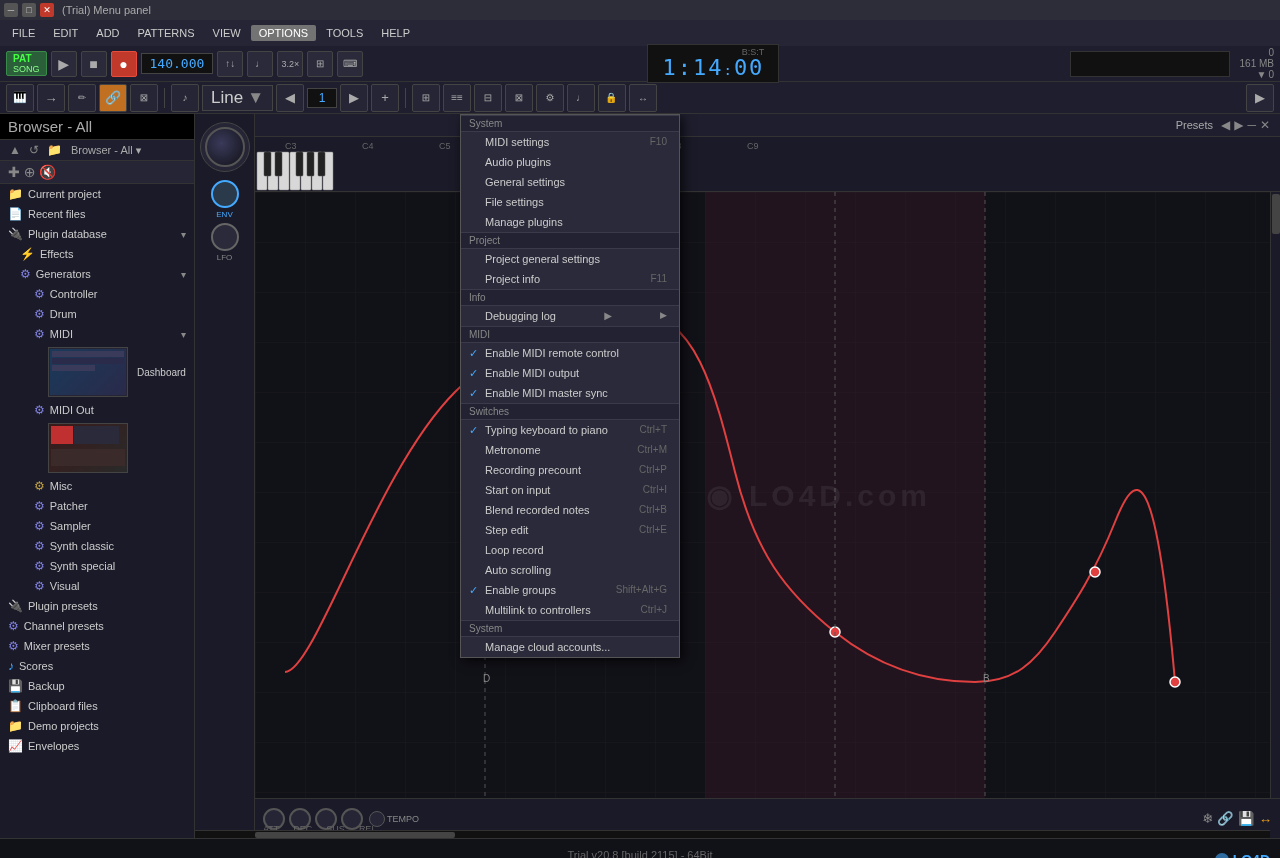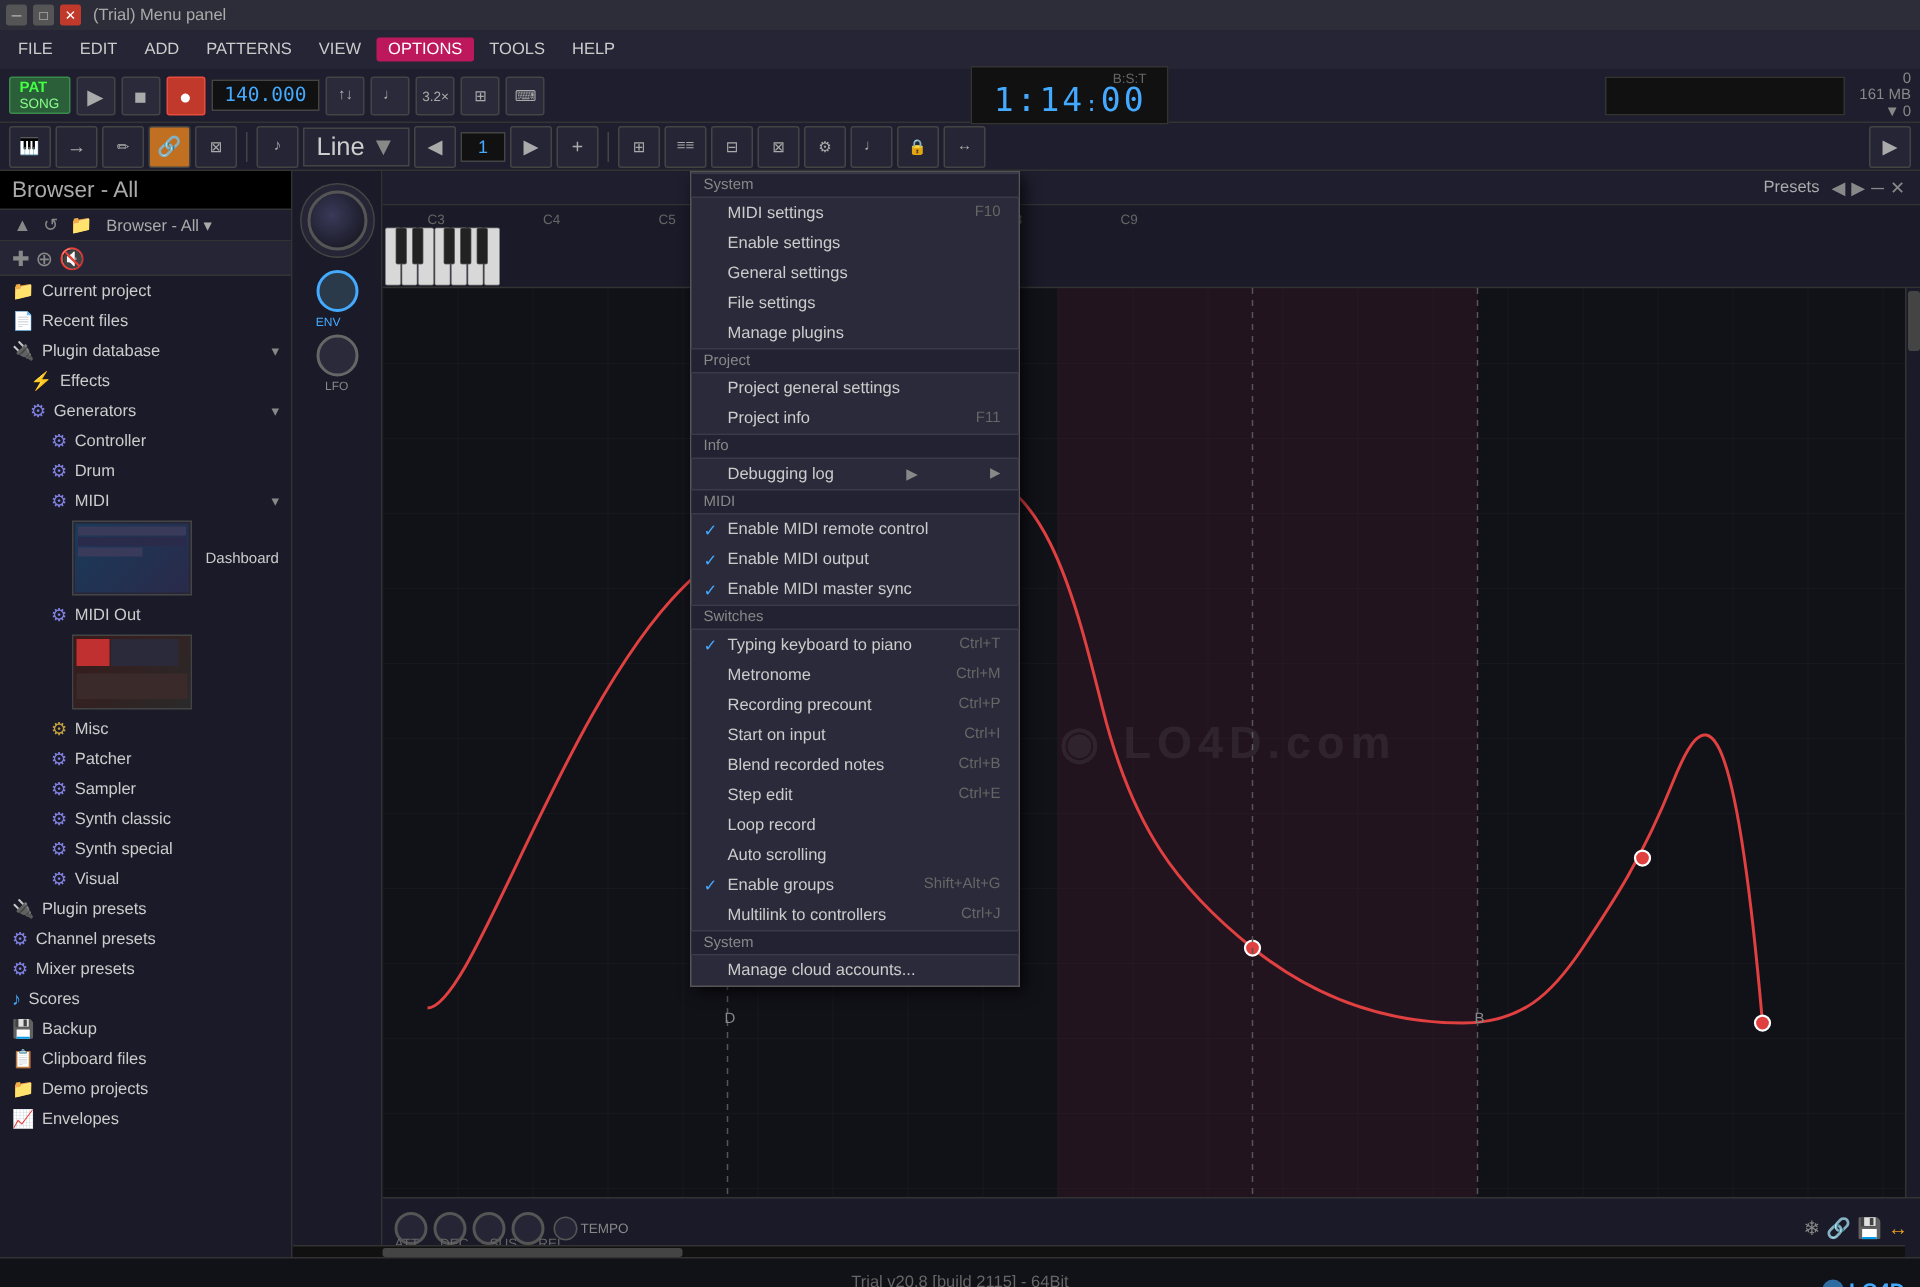--- a/index.html
+++ b/index.html
@@ -10,21 +10,21 @@
     .tb-btn { width: 14px; height: 14px; border-radius: 2px; border: none; cursor: pointer; font-size: 9px; display: flex; align-items: center; justify-content: center; }
     .tb-min { background: #555; color: #ccc; }
     .tb-max { background: #555; color: #ccc; }
     .tb-close { background: #c0392b; color: #fff; }
     #title-text { margin-left: 4px; font-size: 11px; color: #aaa; }
 
     
     #menubar { height: 26px; background: #252535; display: flex; align-items: center; padding: 0 4px; gap: 2px; }
     .menu-item { padding: 2px 8px; font-size: 11px; color: #ccc; cursor: pointer; border-radius: 2px; }
     .menu-item:hover, .menu-item.active { background: #3a3a5c; color: #fff; }
-    .menu-item.options { background: #be185d; color: #fff; }
+    .menu-item.options { background: #737373; color: #fff; }
 
     
     #toolbar { height: 36px; background: #1e1e2e; display: flex; align-items: center; padding: 0 6px; gap: 4px; border-bottom: 1px solid #333; }
     .pat-song { display: flex; flex-direction: column; background: #2a5f3a; border: 1px solid #3a8a4a; border-radius: 2px; padding: 1px 6px; font-size: 9px; color: #8f8; cursor: pointer; }
     .pat-song span:first-child { font-weight: bold; color: #4f4; font-size: 10px; }
     .tb-icon-btn { width: 26px; height: 26px; background: #2a2a3a; border: 1px solid #444; border-radius: 2px; display: flex; align-items: center; justify-content: center; cursor: pointer; color: #aaa; font-size: 14px; }
     .tb-icon-btn.active { background: #c0392b; color: #fff; border-color: #e74c3c; }
     .bpm-display { background: #111; border: 1px solid #444; padding: 2px 8px; font-size: 13px; color: #4af; font-family: monospace; min-width: 60px; text-align: center; }
     .cpu-mem { display: flex; flex-direction: column; align-items: flex-end; font-size: 10px; color: #888; margin-left: auto; }
 
@@ -307,21 +307,21 @@
 
   <div id="content" style="position:relative; flex:1; display:flex; flex-direction:column;">
 
     <div style="display:flex; flex:1; overflow:hidden;">
       <div style="width:60px; background:#1a1a28; border-right:1px solid #333; display:flex; flex-direction:column; align-items:center; padding:8px 4px; gap:4px;">
 
         <div style="width:50px; height:50px; background:#252535; border:1px solid #444; border-radius:50%; display:flex; align-items:center; justify-content:center;">
           <div style="width:40px; height:40px; border-radius:50%; background:radial-gradient(circle at 40% 40%, #3a3a5a, #111118); border:2px solid #555;"></div>
         </div>
 
-        <div style="display:flex; flex-direction:column; align-items:flex-start; gap:2px; margin-top:4px;">
+        <div style="display:flex; flex-direction:column; align-items:center; gap:2px; margin-top:4px;">
           <div style="width:28px; height:28px; border-radius:50%; background:#2a3a4a; border:2px solid #4af; cursor:pointer;"></div>
           <span style="font-size:8px; color:#4af;">ENV</span>
         </div>
         <div style="display:flex; flex-direction:column; align-items:center; gap:2px;">
           <div style="width:28px; height:28px; border-radius:50%; background:#2a2a3a; border:2px solid #666; cursor:pointer;"></div>
           <span style="font-size:8px; color:#888;">LFO</span>
         </div>
       </div>
 
       <div style="flex:1; display:flex; flex-direction:column; overflow:hidden;">
@@ -446,21 +446,21 @@
 
     <div id="dropdown-overlay">
       <div id="dropdown-menu">
 
         <div class="dropdown-section-header">System</div>
         <div class="dropdown-item">
           <span>MIDI settings</span>
           <span class="shortcut">F10</span>
         </div>
         <div class="dropdown-item">
-          <span>Enable settings</span>
+          <span>Audio plugins</span>
           <span class="shortcut"></span>
         </div>
         <div class="dropdown-item">
           <span>General settings</span>
           <span class="shortcut"></span>
         </div>
         <div class="dropdown-item">
           <span>File settings</span>
           <span class="shortcut"></span>
         </div>

